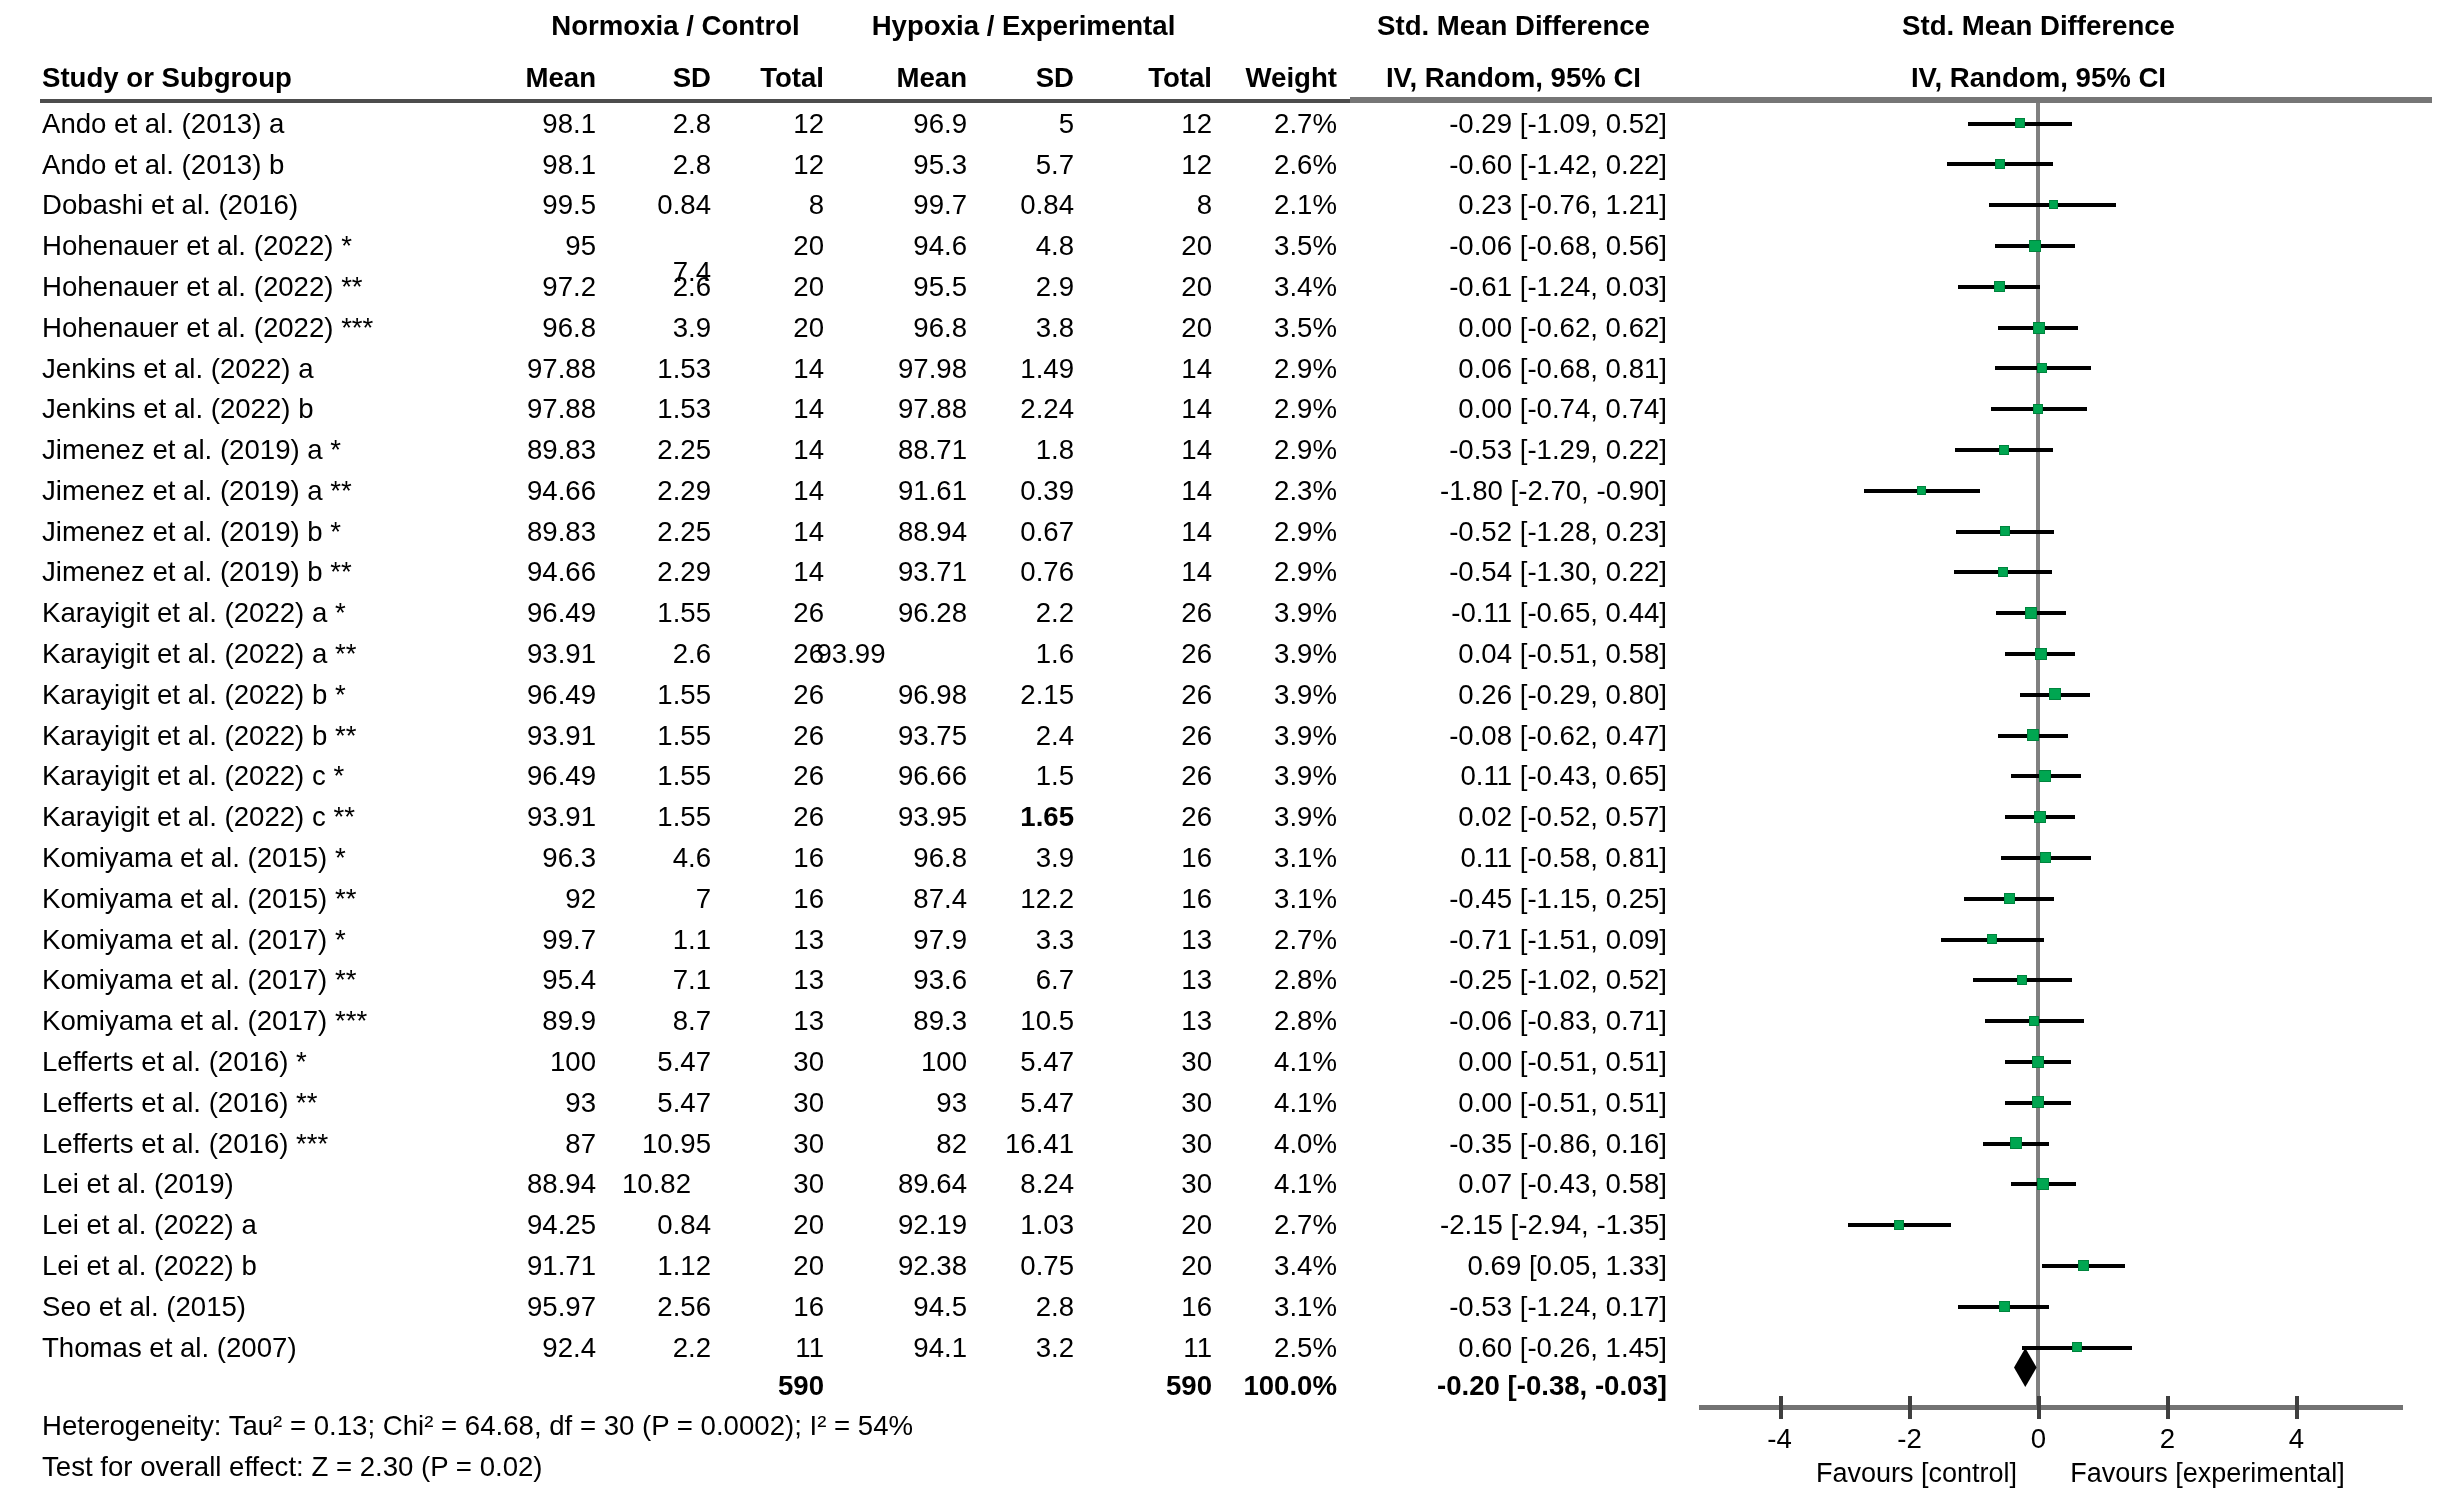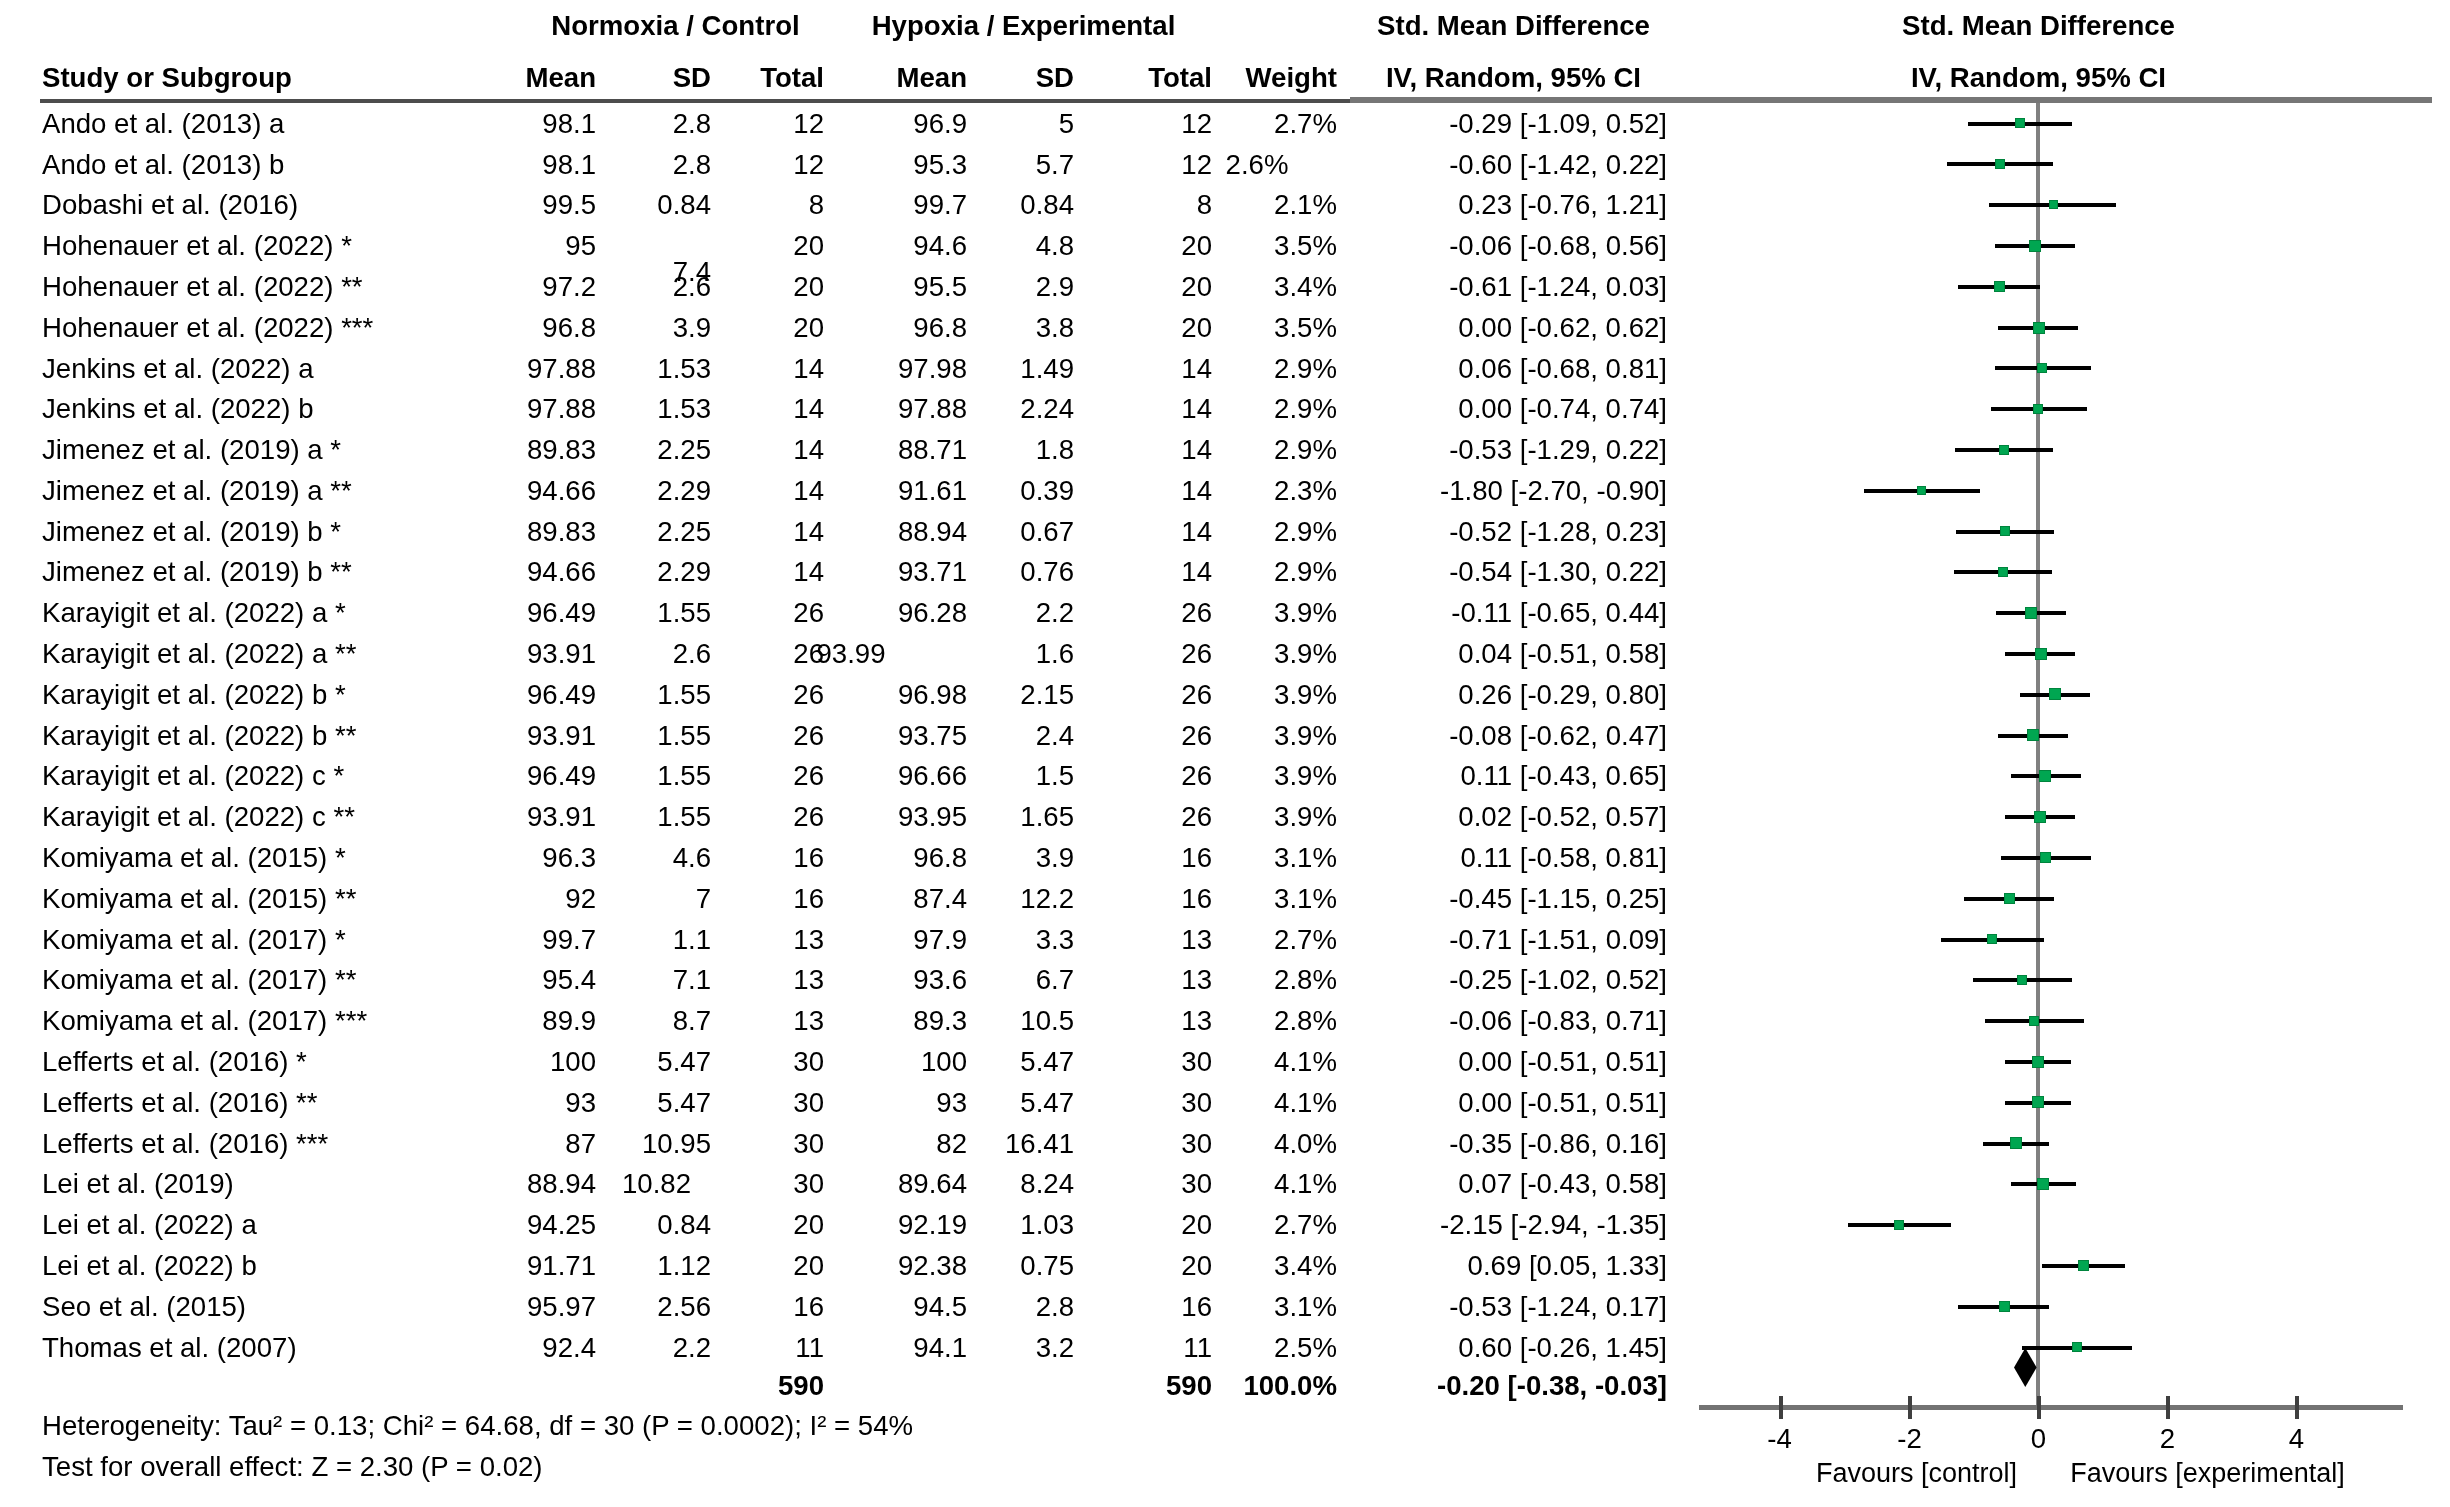--- a/index.html
+++ b/index.html
@@ -56,21 +56,21 @@
       <div class="cell rr" style="left: 980px; top: 107px; width: 232px;">12</div>
       <div class="cell rr" style="left: 1105px; top: 107px; width: 232px;">2.7%</div>
       <div class="cell rr" style="left: 1435px; top: 107px; width: 232px;">-0.29 [-1.09, 0.52]</div>
       <div class="cell" style="left: 42px; top: 148px; width: 508px;">Ando et al. (2013) b</div>
       <div class="cell rr" style="left: 364px; top: 148px; width: 232px;">98.1</div>
       <div class="cell rr" style="left: 479px; top: 148px; width: 232px;">2.8</div>
       <div class="cell rr" style="left: 592px; top: 148px; width: 232px;">12</div>
       <div class="cell rr" style="left: 735px; top: 148px; width: 232px;">95.3</div>
       <div class="cell rr" style="left: 842px; top: 148px; width: 232px;">5.7</div>
       <div class="cell rr" style="left: 980px; top: 148px; width: 232px;">12</div>
-      <div class="cell rr" style="left: 1141px; top: 148px; width: 232px; text-align: center;">2.6%</div>
+      <div class="cell rr" style="left: 1105px; top: 148px; width: 232px;">2.6%</div>
       <div class="cell rr" style="left: 1435px; top: 148px; width: 232px;">-0.60 [-1.42, 0.22]</div>
       <div class="cell" style="left: 42px; top: 188px; width: 508px;">Dobashi et al. (2016)</div>
       <div class="cell rr" style="left: 364px; top: 188px; width: 232px;">99.5</div>
       <div class="cell rr" style="left: 479px; top: 188px; width: 232px;">0.84</div>
       <div class="cell rr" style="left: 592px; top: 188px; width: 232px;">8</div>
       <div class="cell rr" style="left: 735px; top: 188px; width: 232px;">99.7</div>
       <div class="cell rr" style="left: 842px; top: 188px; width: 232px;">0.84</div>
       <div class="cell rr" style="left: 980px; top: 188px; width: 232px;">8</div>
       <div class="cell rr" style="left: 1105px; top: 188px; width: 232px;">2.1%</div>
       <div class="cell rr" style="left: 1435px; top: 188px; width: 232px;">0.23 [-0.76, 1.21]</div>
@@ -198,21 +198,21 @@
       <div class="cell rr" style="left: 735px; top: 759px; width: 232px;">96.66</div>
       <div class="cell rr" style="left: 842px; top: 759px; width: 232px;">1.5</div>
       <div class="cell rr" style="left: 980px; top: 759px; width: 232px;">26</div>
       <div class="cell rr" style="left: 1105px; top: 759px; width: 232px;">3.9%</div>
       <div class="cell rr" style="left: 1435px; top: 759px; width: 232px;">0.11 [-0.43, 0.65]</div>
       <div class="cell" style="left: 42px; top: 800px; width: 508px;">Karayigit et al. (2022) c **</div>
       <div class="cell rr" style="left: 364px; top: 800px; width: 232px;">93.91</div>
       <div class="cell rr" style="left: 479px; top: 800px; width: 232px;">1.55</div>
       <div class="cell rr" style="left: 592px; top: 800px; width: 232px;">26</div>
       <div class="cell rr" style="left: 735px; top: 800px; width: 232px;">93.95</div>
-      <div class="cell rr" style="left: 842px; top: 800px; width: 232px;">1.65</div>
+      <div class="cell rr" style="left: 842px; top: 800px; width: 232px; font-weight: bold;">1.65</div>
       <div class="cell rr" style="left: 980px; top: 800px; width: 232px;">26</div>
       <div class="cell rr" style="left: 1105px; top: 800px; width: 232px;">3.9%</div>
       <div class="cell rr" style="left: 1435px; top: 800px; width: 232px;">0.02 [-0.52, 0.57]</div>
       <div class="cell" style="left: 42px; top: 841px; width: 508px;">Komiyama et al. (2015) *</div>
       <div class="cell rr" style="left: 364px; top: 841px; width: 232px;">96.3</div>
       <div class="cell rr" style="left: 479px; top: 841px; width: 232px;">4.6</div>
       <div class="cell rr" style="left: 592px; top: 841px; width: 232px;">16</div>
       <div class="cell rr" style="left: 735px; top: 841px; width: 232px;">96.8</div>
       <div class="cell rr" style="left: 842px; top: 841px; width: 232px;">3.9</div>
       <div class="cell rr" style="left: 980px; top: 841px; width: 232px;">16</div>

